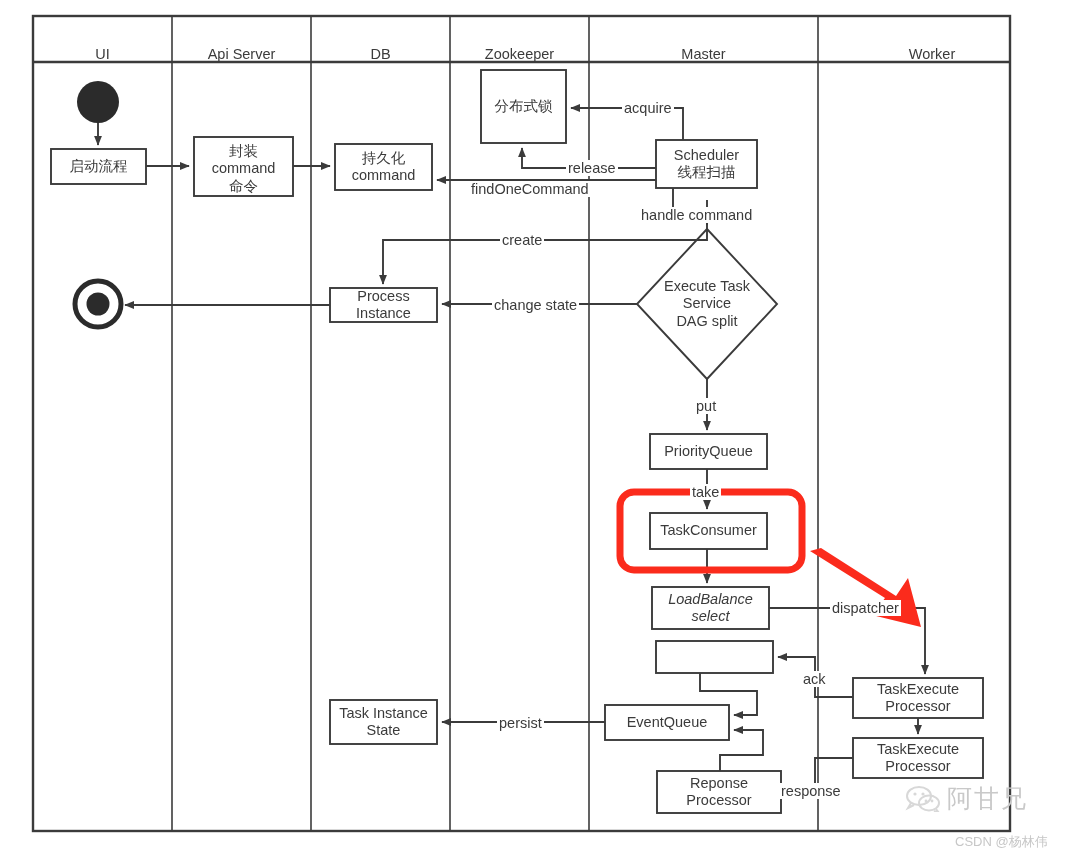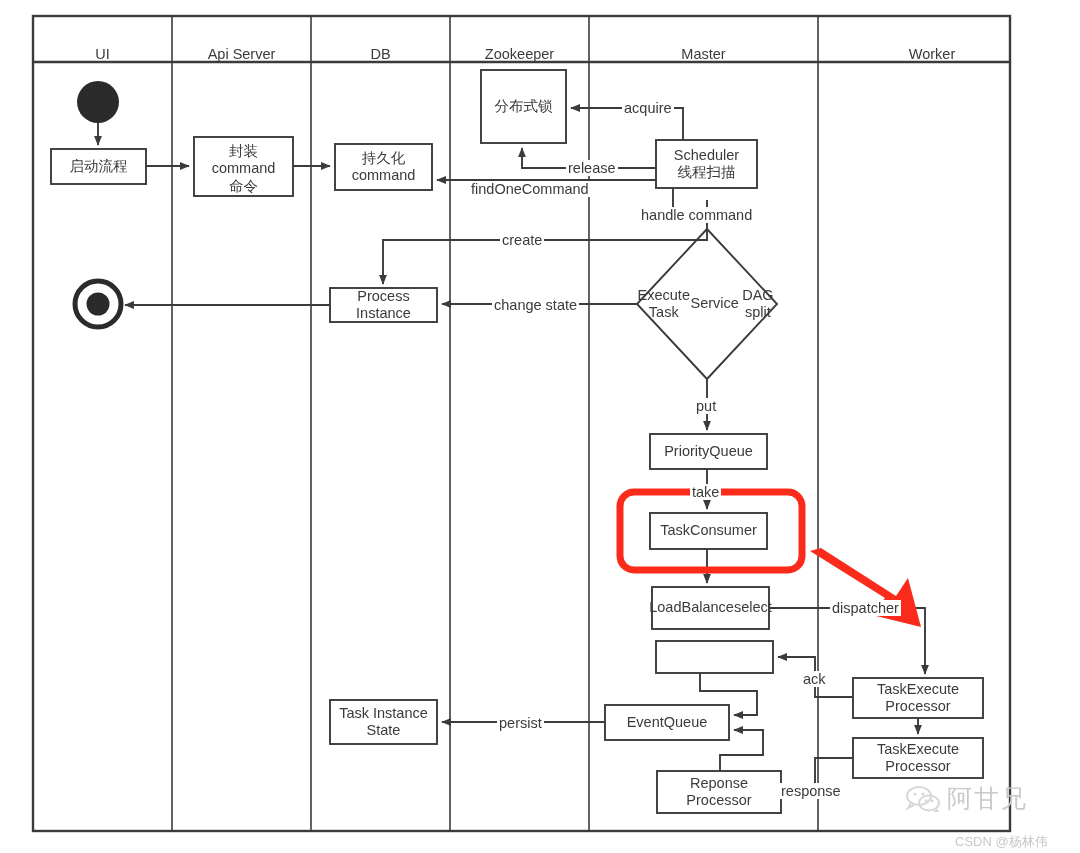--- a/index.html
+++ b/index.html
@@ -129,28 +129,28 @@
     </div>
   <div class="boxlabel" style="left: 330px; top: 700px; width: 107px; height: 44px; display: flex; flex-direction: column;">
       <div>Task Instance</div>
       <div>State</div>
     </div>
   <div class="boxlabel" style="left: 656px; top: 140px; width: 101px; height: 48px; display: flex; flex-direction: column;">
       <div>Scheduler</div>
       <div>线程扫描</div>
     </div>
   <div class="boxlabel" style="left:481px;top:70px;width:85px;height:73px;">分布式锁</div>
-  <div class="boxlabel" style="left: 637px; top: 266px; width: 140px; height: 76px; display: flex; flex-direction: row;">
+  <div class="boxlabel" style="left: 637px; top: 266px; width: 140px; height: 76px; display: flex; flex-direction: column;">
       <div>Execute Task</div>
       <div>Service</div>
       <div>DAG split</div>
     </div>
   <div class="boxlabel" style="left:650px;top:434px;width:117px;height:35px;">PriorityQueue</div>
   <div class="boxlabel" style="left:650px;top:513px;width:117px;height:36px;">TaskConsumer</div>
-  <div class="boxlabel" style="left: 652px; top: 587px; width: 117px; height: 42px; display: flex; flex-direction: row;">
+  <div class="boxlabel" style="left: 652px; top: 587px; width: 117px; height: 42px; display: flex; flex-direction: column; font-style: italic;">
       <div>LoadBalance</div>
       <div>select</div>
     </div>
   <div class="boxlabel" style="left:605px;top:705px;width:124px;height:35px;">EventQueue</div>
   <div class="boxlabel" style="left: 657px; top: 771px; width: 124px; height: 42px; display: flex; flex-direction: column;">
       <div>Reponse</div>
       <div>Processor</div>
     </div>
   <div class="boxlabel" style="left: 853px; top: 678px; width: 130px; height: 40px; display: flex; flex-direction: column;">
       <div>TaskExecute</div>

